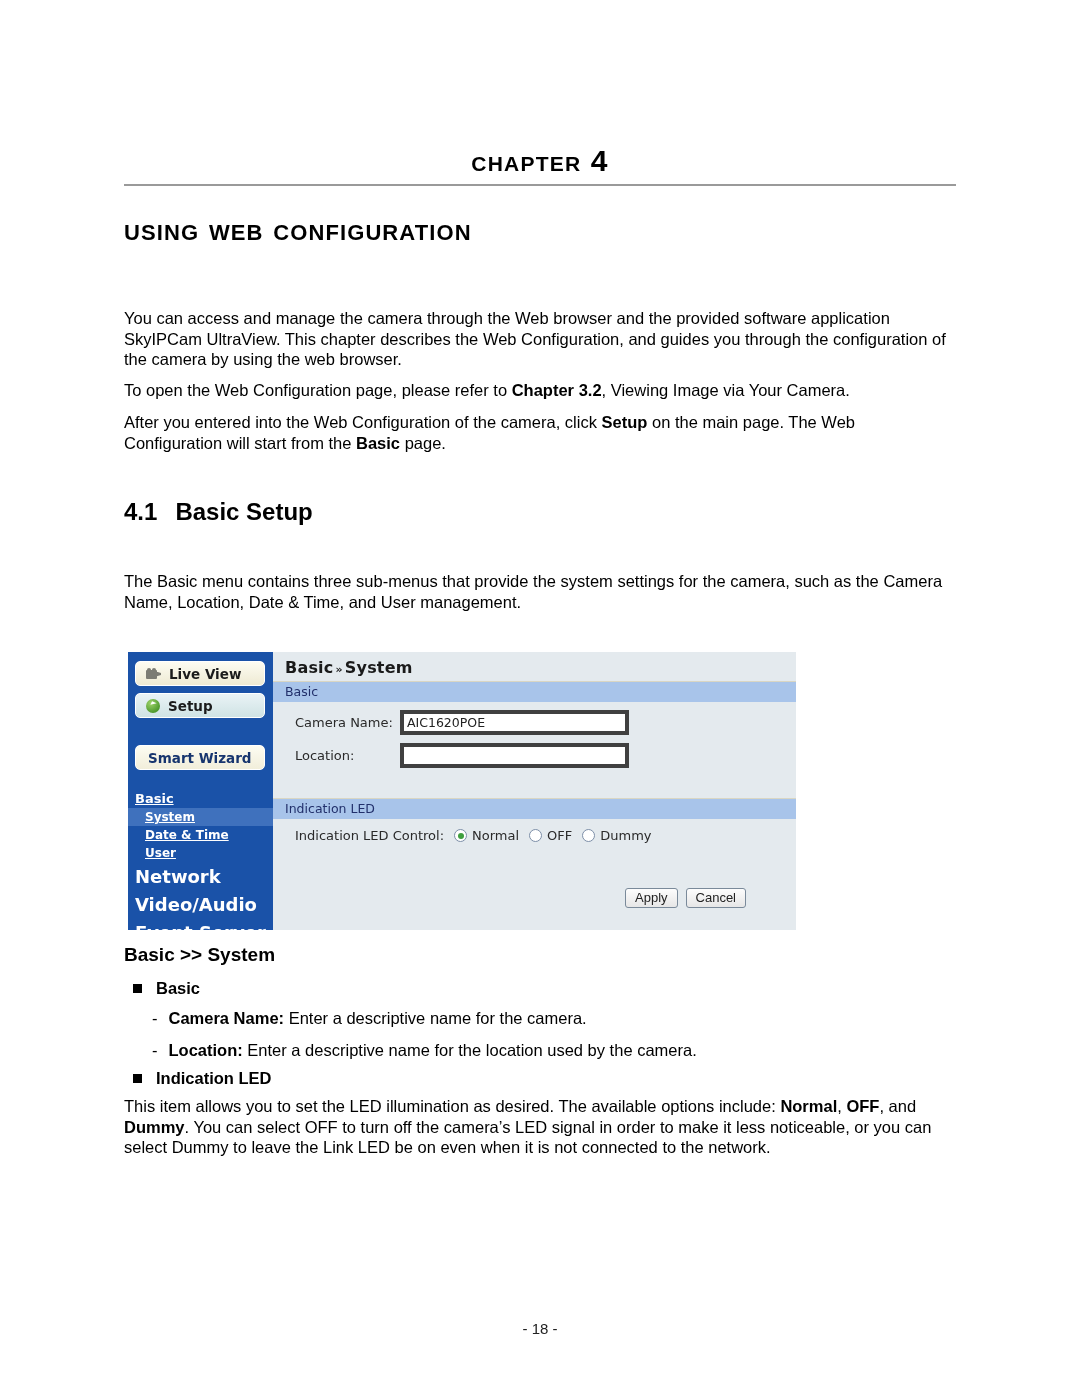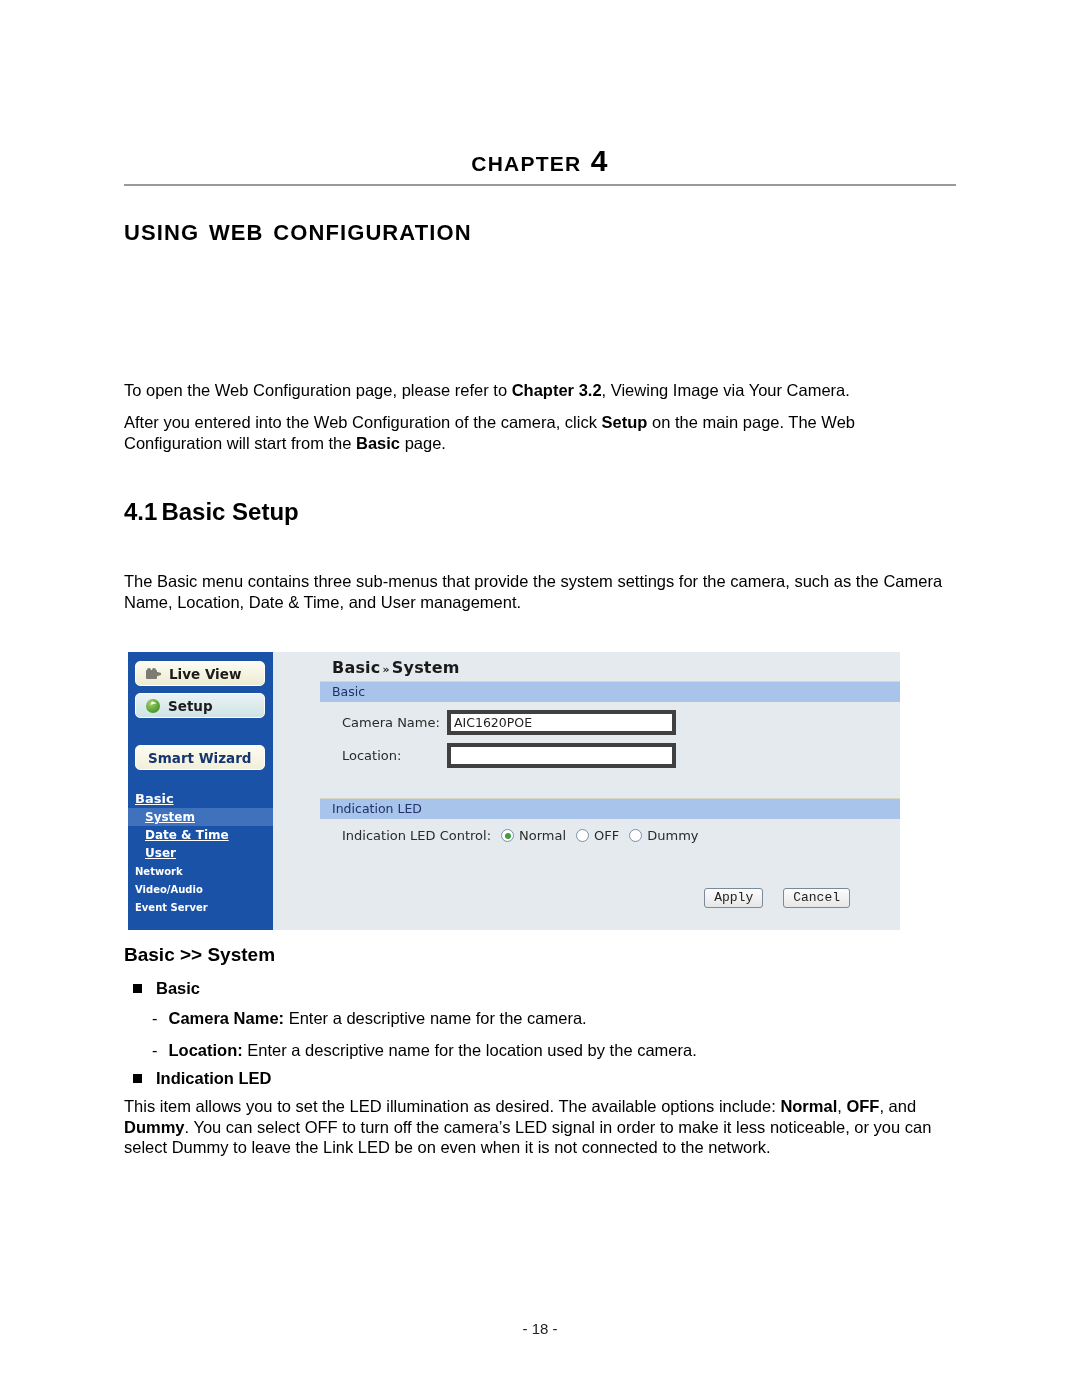--- a/index.html
+++ b/index.html
@@ -69,36 +69,35 @@
   .p2 { top: 380px; }
   .p3 { top: 412px; }
 
   .sec-heading {
     position: absolute;
     left: 124px;
     top: 498px;
     font-size: 24px;
     font-weight: bold;
   }
-  .sec-heading .num { margin-right: 4px; }
+  .sec-heading .num { margin-right: 18px; }
 
   .p4 { top: 571px; }
 
   
   .shot {
     position: absolute;
     left: 128px;
     top: 652px;
-    width: 772px;
+    width: 668px;
     height: 278px;
     display: flex;
     background: #e4eaee;
     font-family: "DejaVu Sans", sans-serif;
     overflow: hidden;
-    gap: 47px;
   }
   .shot-side {
     width: 145px;
     background: #1a52a8;
     position: relative;
     flex: none;
   }
   .btn-liveview, .btn-setup, .btn-wizard {
     position: absolute;
     left: 7px;
@@ -186,21 +185,21 @@
     font-size: 12px;
     font-weight: bold;
     text-decoration: underline;
     padding: 2px 0 2px 17px;
   }
   .nav-sub.active {
     background: #3f71bd;
   }
   .nav-top {
     color: #ffffff;
-    font-size: 10px;
+    font-size: 18px;
     font-weight: bold;
     padding: 4px 0 3px 7px;
   }
 
   .shot-main {
     flex: 1;
     position: relative;
     background: #e4eaee;
   }
   .crumb {
@@ -272,22 +271,21 @@
     display: flex;
     gap: 8px;
   }
   .winbtn {
     background: linear-gradient(#fdfdfd, #e6e6e6);
     border: 1px solid #7a8a9a;
     border-radius: 3px;
     font-size: 13px;
     color: #222;
     padding: 1px 9px 2px 9px;
-    font-family: Liberation Mono, monospace;
-    margin-left: 12px;
+    font-family: Liberation Sans, sans-serif;
   }
 
   
   .sub-heading {
     position: absolute;
     left: 124px;
     top: 944px;
     font-size: 19px;
     font-weight: bold;
   }
@@ -334,20 +332,21 @@
 <body>
 
 <div class="page">
 
   <div class="chapter-head">
     <div class="chapter-label">Chapter 4</div>
     <div class="rule"></div>
   </div>
   <div class="chapter-title">Using Web Configuration</div>
 
+  <div class="para p1">You can access and manage the camera through the Web browser and the provided software application SkyIPCam UltraView. This chapter describes the Web Configuration, and guides you through the configuration of the camera by using the web browser.</div>
 
   <div class="para p2">
     <span>To open the Web Configuration page, please refer to </span><b>Chapter 3.2</b><span>, Viewing Image via Your Camera.</span>
   </div>
 
   <div class="para p3">
     <span>After you entered into the Web Configuration of the camera, click </span><b>Setup</b><span> on the main page. The Web Configuration will start from the </span><b>Basic</b><span> page.</span>
   </div>
 
   <div class="sec-heading">

